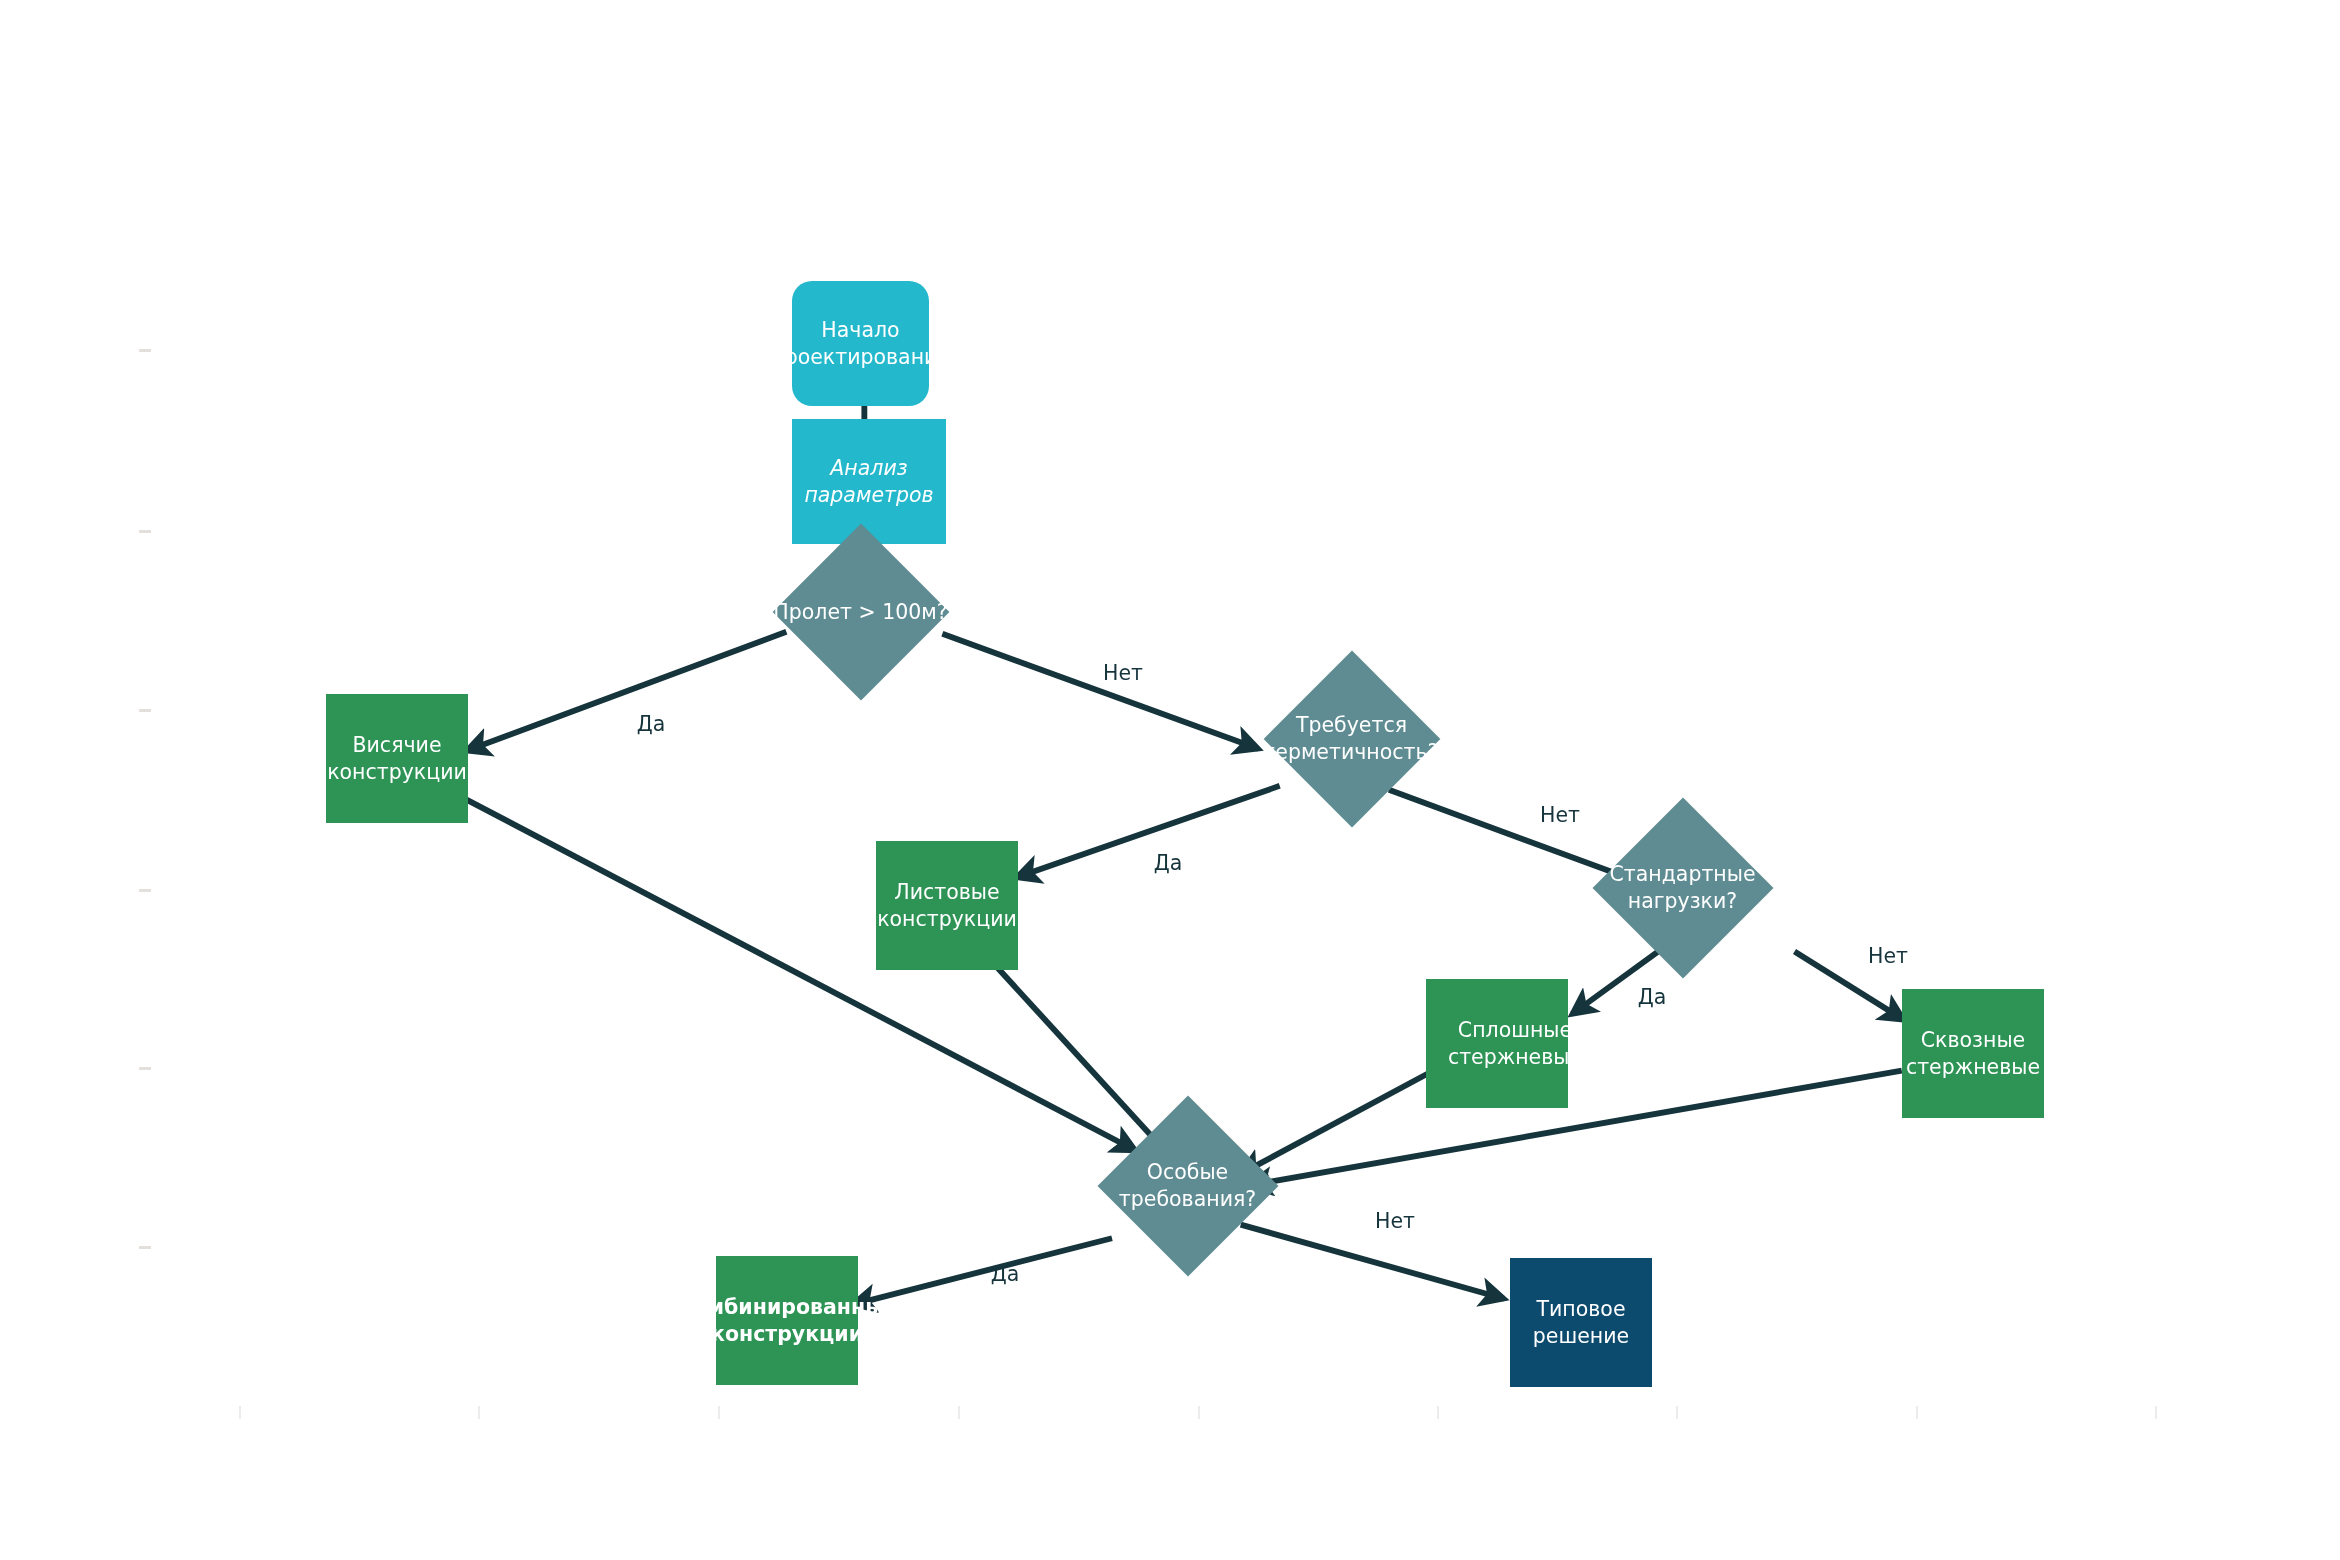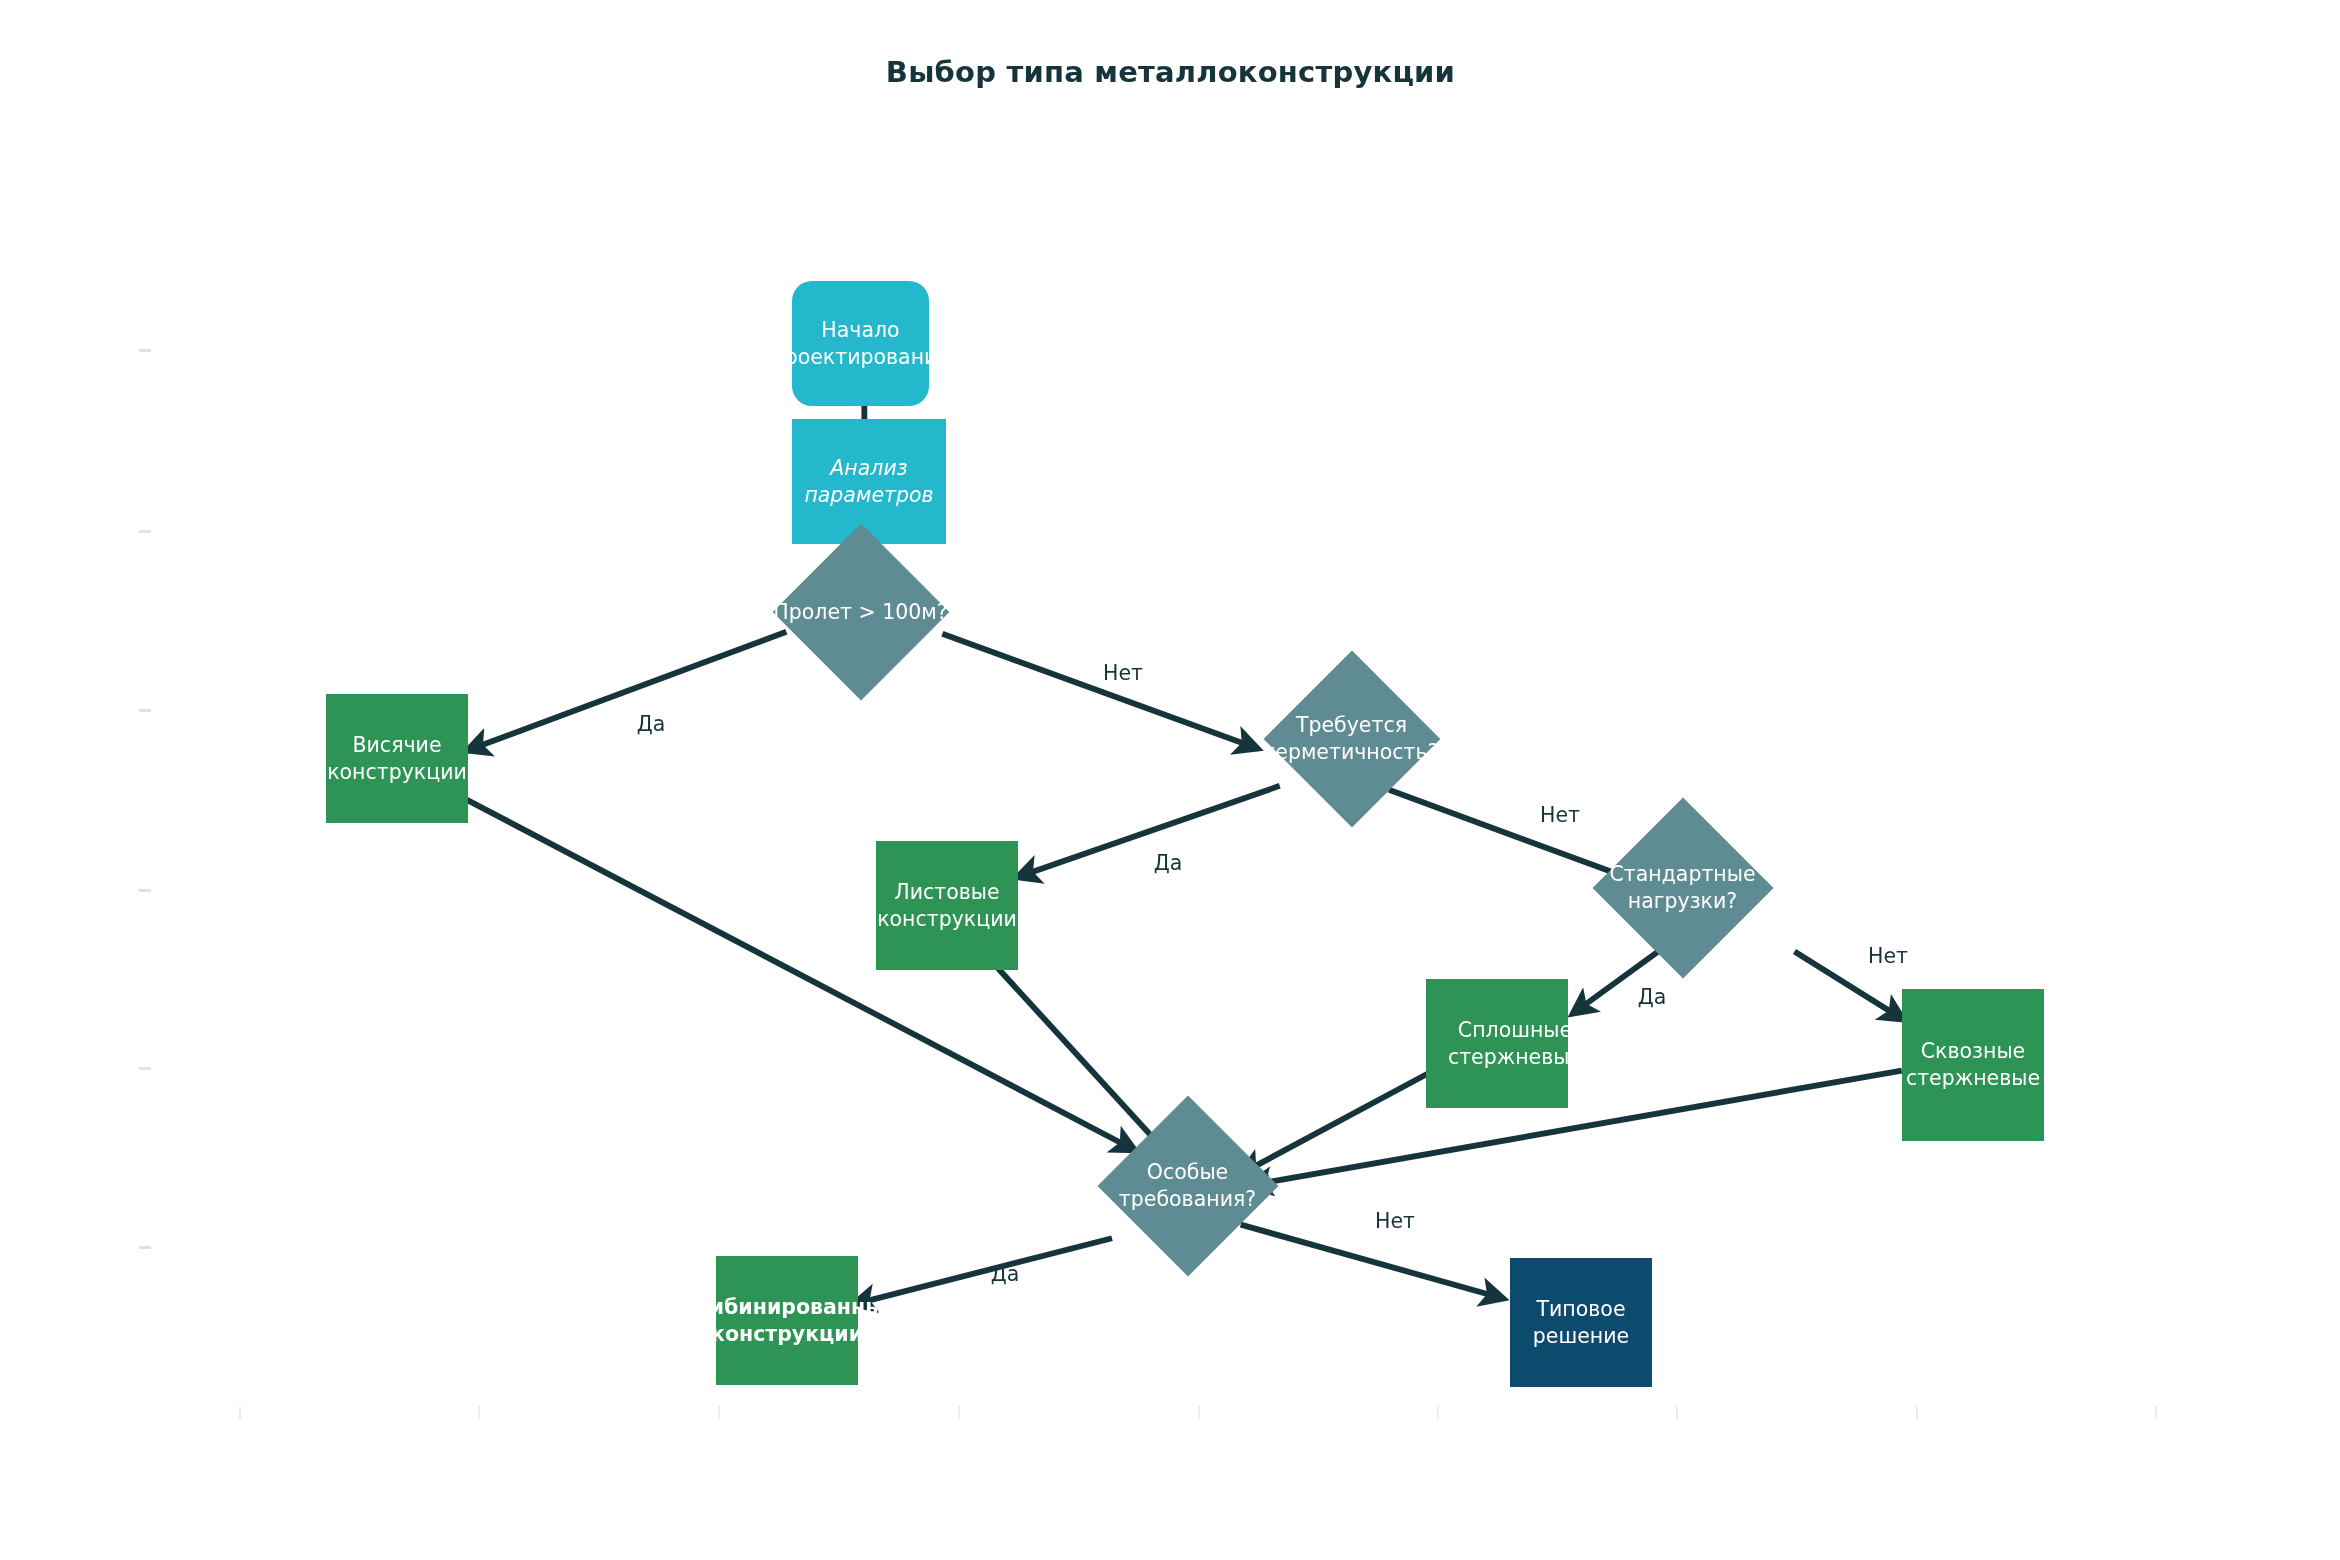--- a/index.html
+++ b/index.html
@@ -98,21 +98,20 @@
     width: 2px;
     height: 12.7px;
     background: #ececec;
   }
 </style>
 </head>
 <body>
 
 <div id="canvas">
 
-  <div id="figure-title">Выбор типа металлоконструкции</div>
 
   <div id="axes-layer">
       <div class="tick-y" style="left: 139px; top: 349px; background: rgb(227, 224, 220);"></div>
       <div class="tick-y" style="left: 139px; top: 530px; background: rgb(227, 224, 220);"></div>
       <div class="tick-y" style="left: 139px; top: 709px; background: rgb(227, 224, 220);"></div>
       <div class="tick-y" style="left: 139px; top: 889px; background: rgb(227, 224, 220);"></div>
       <div class="tick-y" style="left: 139px; top: 1067px; background: rgb(227, 224, 220);"></div>
       <div class="tick-y" style="left: 139px; top: 1246px; background: rgb(227, 224, 220);"></div>
       <div class="tick-x" style="left: 239px; top: 1406px;"></div>
       <div class="tick-x" style="left: 478px; top: 1406px;"></div>
@@ -170,21 +169,21 @@
       <div class="node node-box" style="left: 876px; top: 841px; width: 142px; height: 129px; background: rgb(46, 148, 86); justify-content: center;">
         <div class="node-label"><span>Листовые</span><span class="l2">конструкции</span></div>
       </div>
       <div class="node node-diamond" style="left: 1585px; top: 808px; width: 195px; height: 160px; justify-content: center;">
         <div class="diamond-shape" style="width: 128px; height: 128px; background: rgb(95, 140, 146);"></div>
         <div class="node-label"><span>Стандартные</span><span class="l2">нагрузки?</span></div>
       </div>
       <div class="node node-box" style="left: 1426px; top: 979px; width: 142px; height: 129px; background: rgb(46, 148, 86); padding-left: 36px;">
         <div class="node-label"><span>Сплошные</span><span class="l2">стержневые</span></div>
       </div>
-      <div class="node node-box" style="left: 1902px; top: 989px; width: 142px; height: 152px; background: rgb(46, 148, 86); align-items: center;">
+      <div class="node node-box" style="left: 1902px; top: 989px; width: 142px; height: 129px; background: rgb(46, 148, 86); align-items: center;">
         <div class="node-label"><span>Сквозные</span><span class="l2">стержневые</span></div>
       </div>
       <div class="node node-diamond" style="left: 1090px; top: 1106px; width: 195px; height: 160px;">
         <div class="diamond-shape" style="width: 128px; height: 128px; background: rgb(95, 140, 146);"></div>
         <div class="node-label"><span>Особые</span><span class="l2">требования?</span></div>
       </div>
       <div class="node node-box" style="left: 716px; top: 1256px; width: 142px; height: 129px; background: rgb(46, 148, 86); font-weight: bold;">
         <div class="node-label"><span>Комбинированные</span><span class="l2">конструкции</span></div>
       </div>
       <div class="node node-box" style="left: 1510px; top: 1258px; width: 142px; height: 129px; background: #0c4a6e;">

